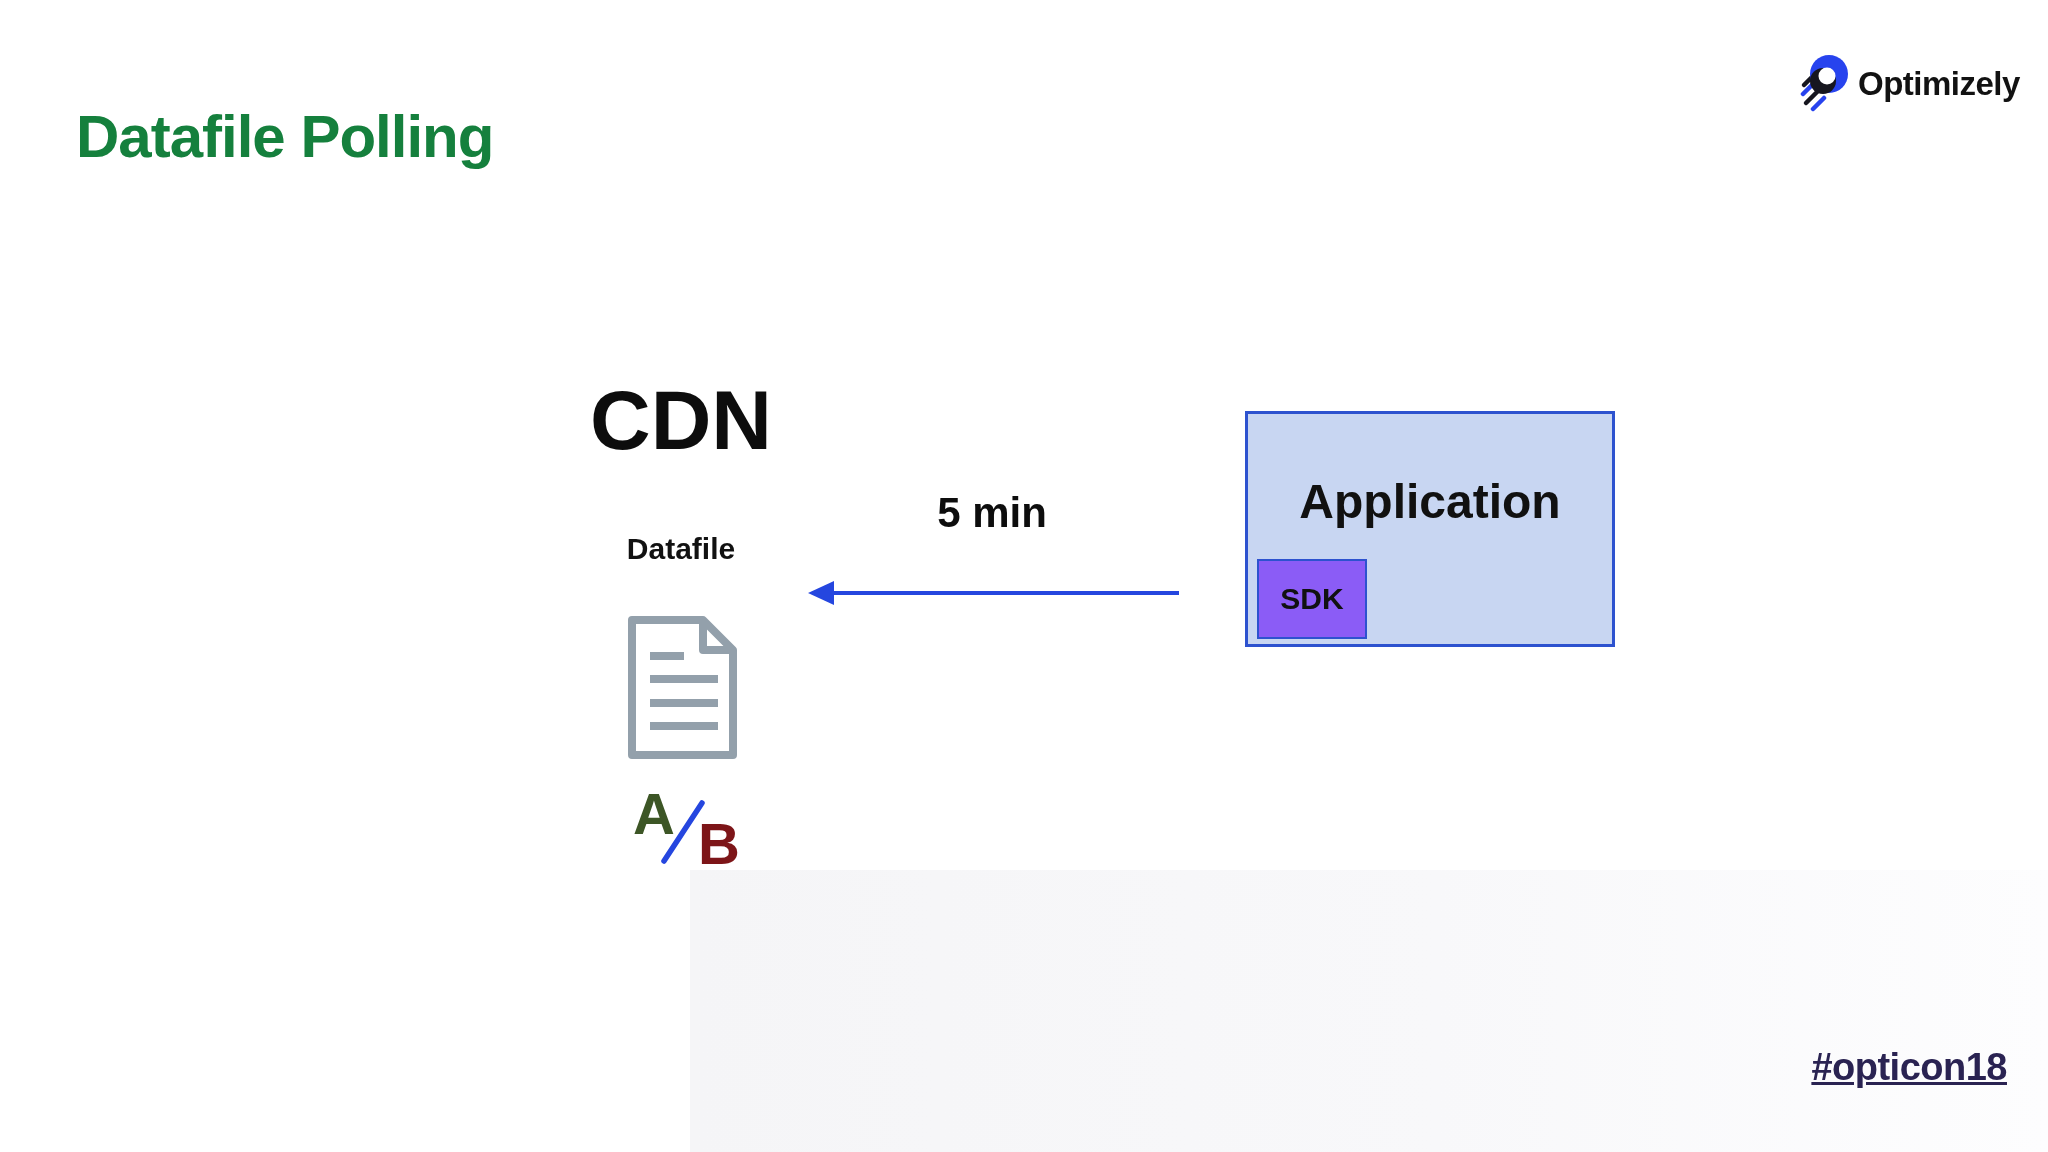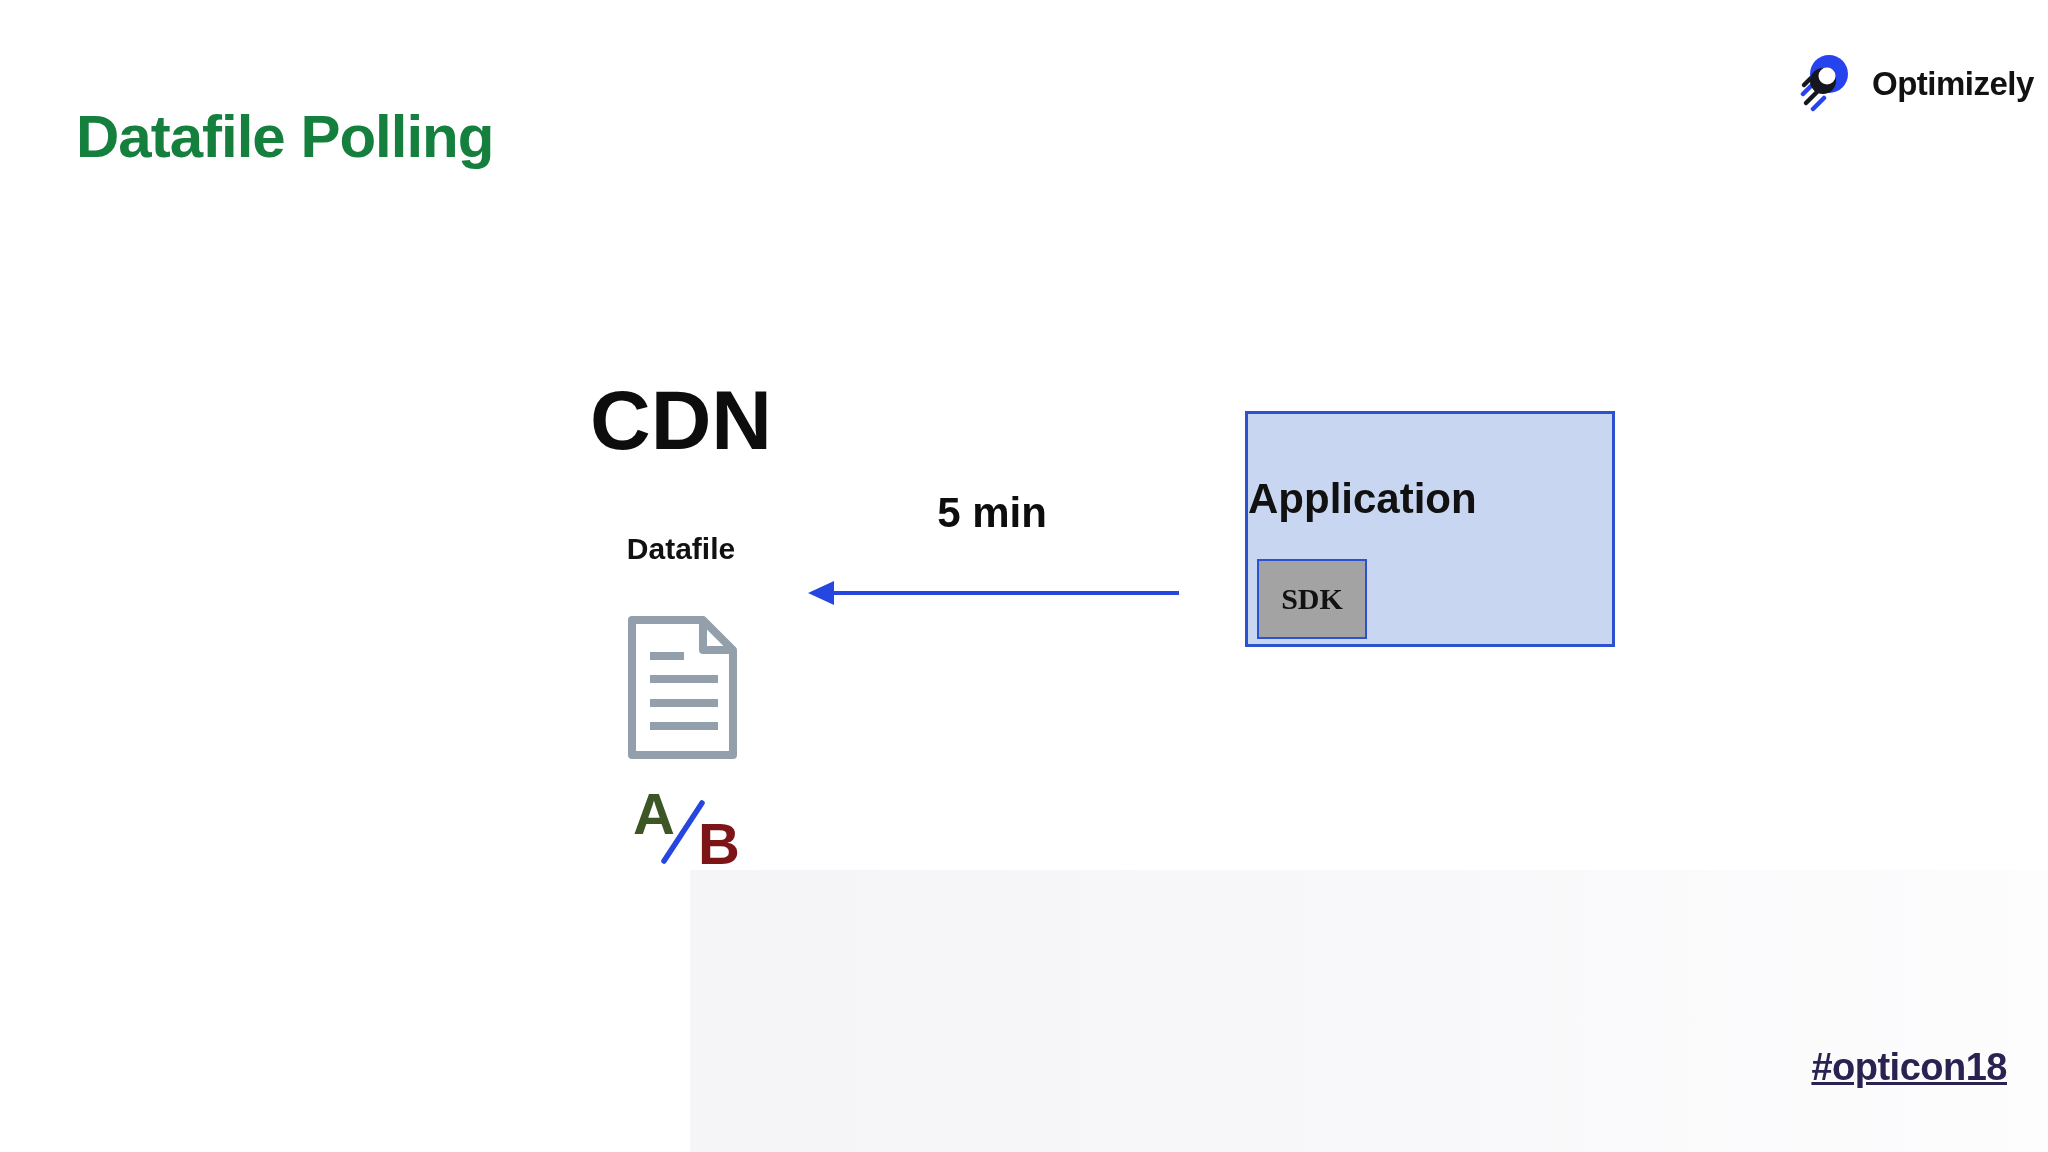--- a/index.html
+++ b/index.html
@@ -14,21 +14,21 @@
   .bottom-panel{
     position:absolute;left:690px;top:870px;right:0;bottom:0;
     background:linear-gradient(to right,#f5f5f7 0%,#f8f8fa 55%,#fdfdfe 100%);
   }
   .page-title{
     position:absolute;left:76px;top:104px;
     font-size:60px;font-weight:bold;letter-spacing:-1px;
     color:#15803d;line-height:1.1;
   }
   
-  .brand{position:absolute;left:1800px;top:52px;display:flex;align-items:center;gap:24px;}
+  .brand{position:absolute;left:1800px;top:52px;display:flex;align-items:center;gap:10px;}
   .brand-name{font-size:33px;font-weight:600;color:#121212;letter-spacing:-0.5px;}
   
   .cdn-title{
     position:absolute;left:681px;top:378px;transform:translateX(-50%);
     font-size:84px;font-weight:bold;color:#0d0d0d;letter-spacing:0px;line-height:1;
   }
   .datafile-label{
     position:absolute;left:681px;top:534px;transform:translateX(-50%);
     font-size:30px;font-weight:bold;color:#111111;line-height:1;
   }
@@ -48,27 +48,27 @@
     position:absolute;left:992px;top:492px;transform:translateX(-50%);
     font-size:42px;font-weight:bold;color:#0d0d0d;line-height:1;
   }
   .poll-arrow{position:absolute;left:806px;top:578px;}
   
   .app-box{
     position:absolute;left:1245px;top:411px;width:370px;height:236px;
     background:#c8d6f2;border:3px solid #2d52cf;box-sizing:border-box;
   }
   .app-label{
-    position:absolute;left:0;top:64px;width:100%;
-    font-size:42px;font-weight:bold;color:#111111;line-height:1;
+    position:absolute;left:0;top:64px;width:100%;text-align:center;
+    font-size:48px;font-weight:bold;color:#111111;line-height:1;
   }
   .sdk-box{
     position:absolute;left:9px;top:145px;width:110px;height:80px;
-    background:#a3a3a3;border:2px solid #2d52cf;box-sizing:border-box;
-    display:flex;align-items:center;justify-content:center;font-family:Liberation Serif, serif;
+    background:#8b5cf6;border:2px solid #2d52cf;box-sizing:border-box;
+    display:flex;align-items:center;justify-content:center;
   }
   .sdk-label{font-size:30px;font-weight:bold;color:#111111;}
   
   .hashtag{
     position:absolute;right:41px;top:1046px;
     font-size:38px;font-weight:bold;color:#2a2352;letter-spacing:-0.5px;text-decoration:underline;
   }
 </style>
 </head>
 <body>

